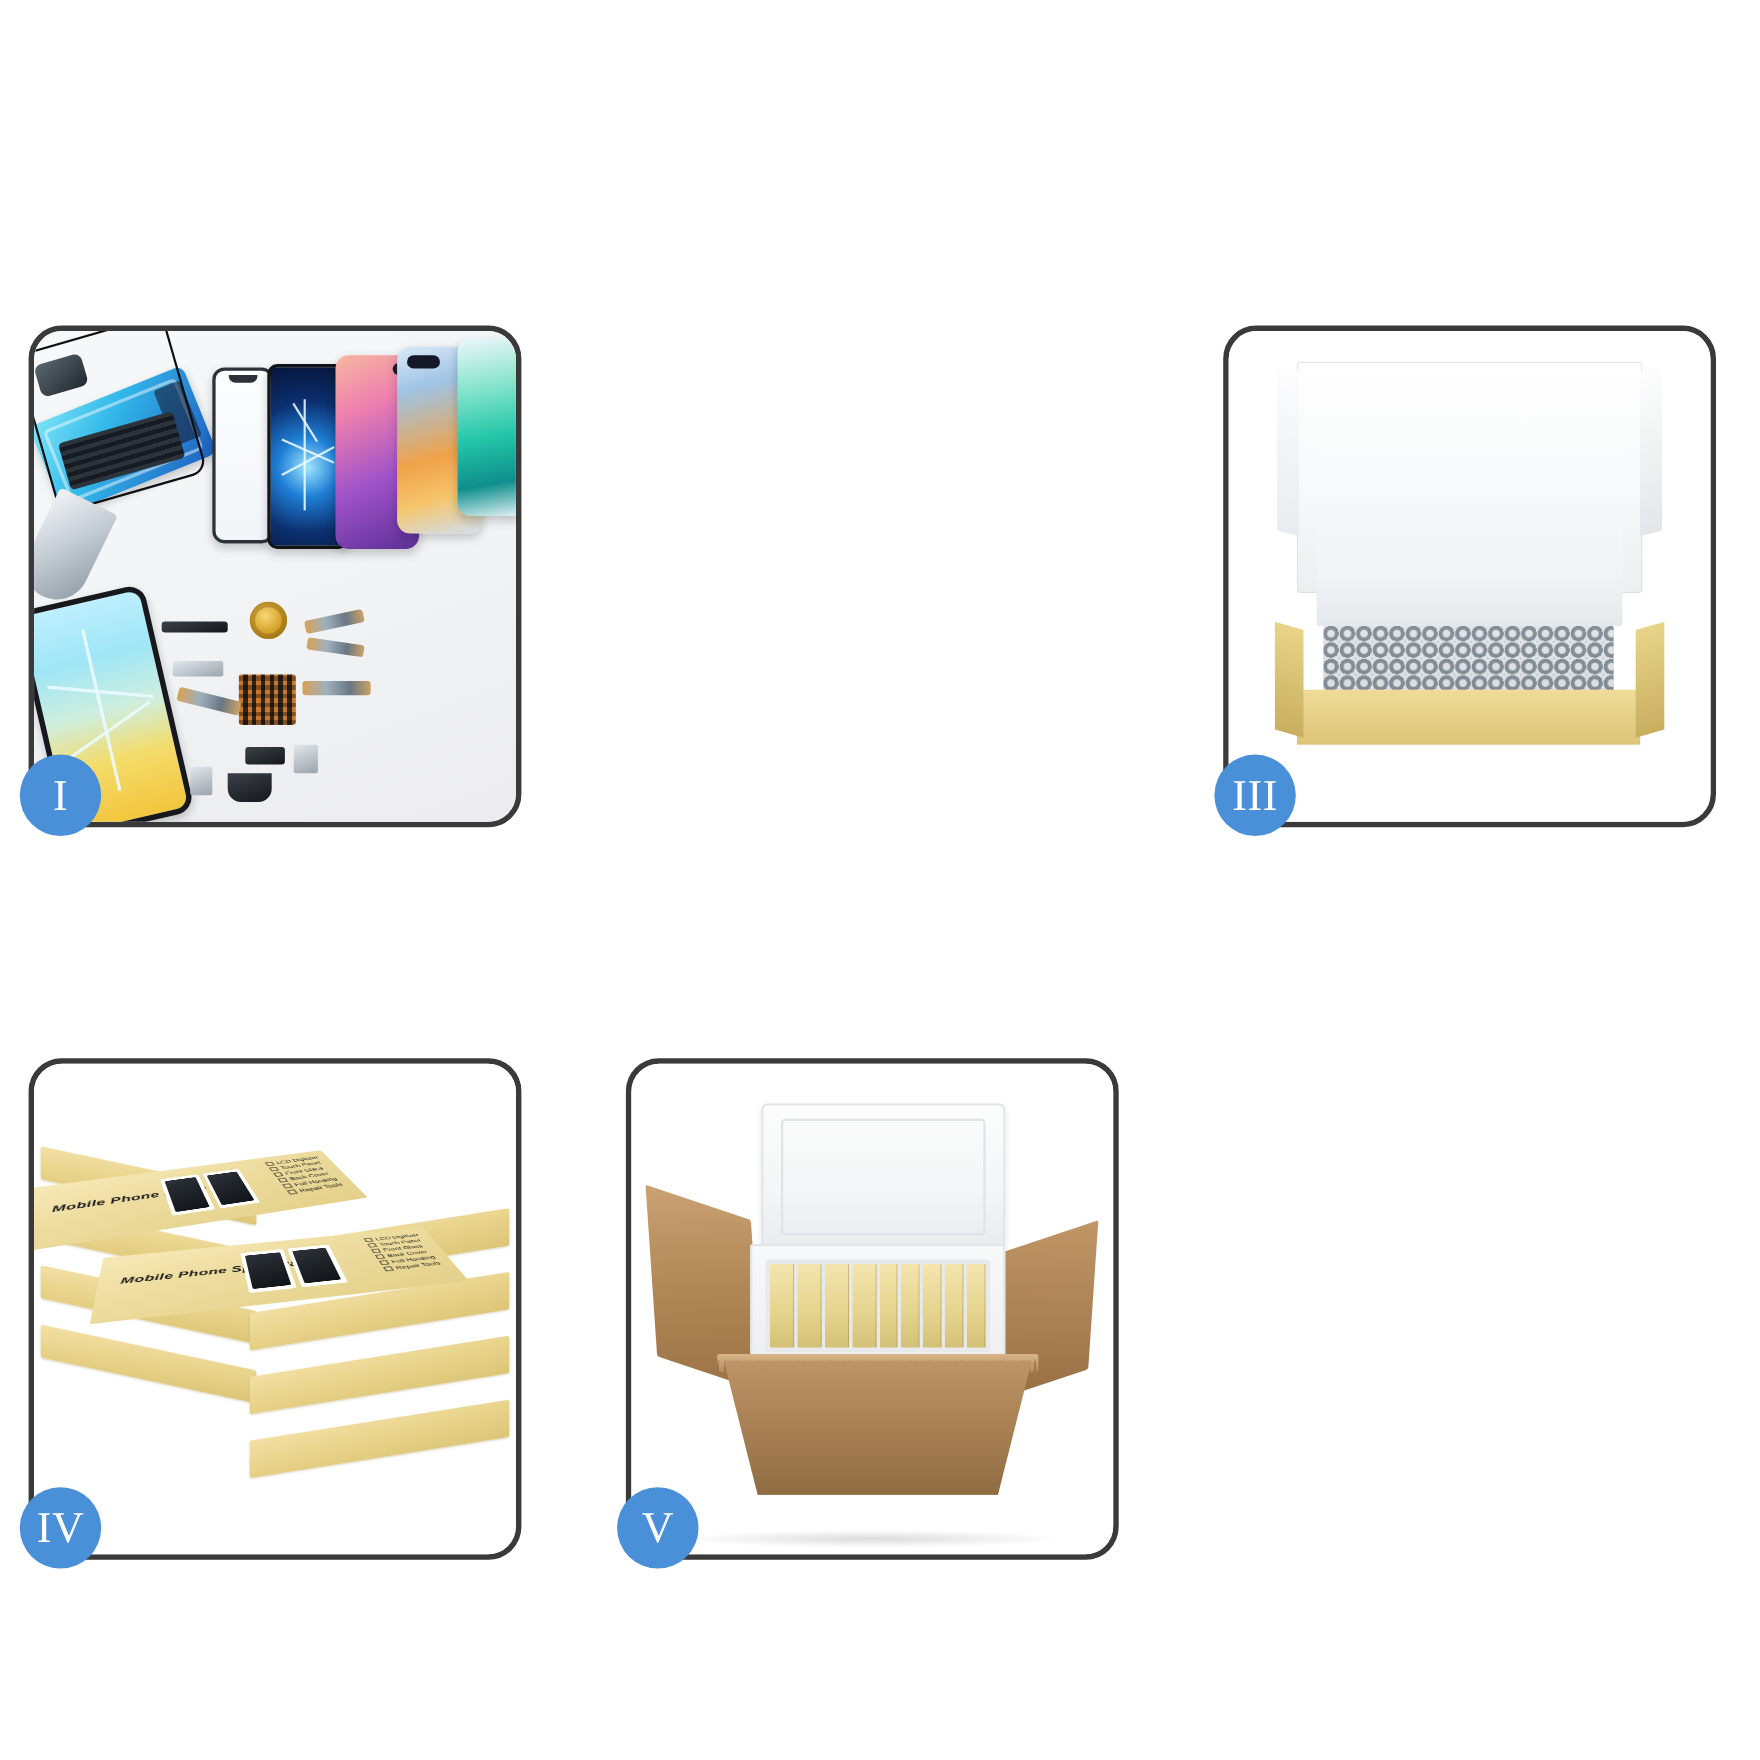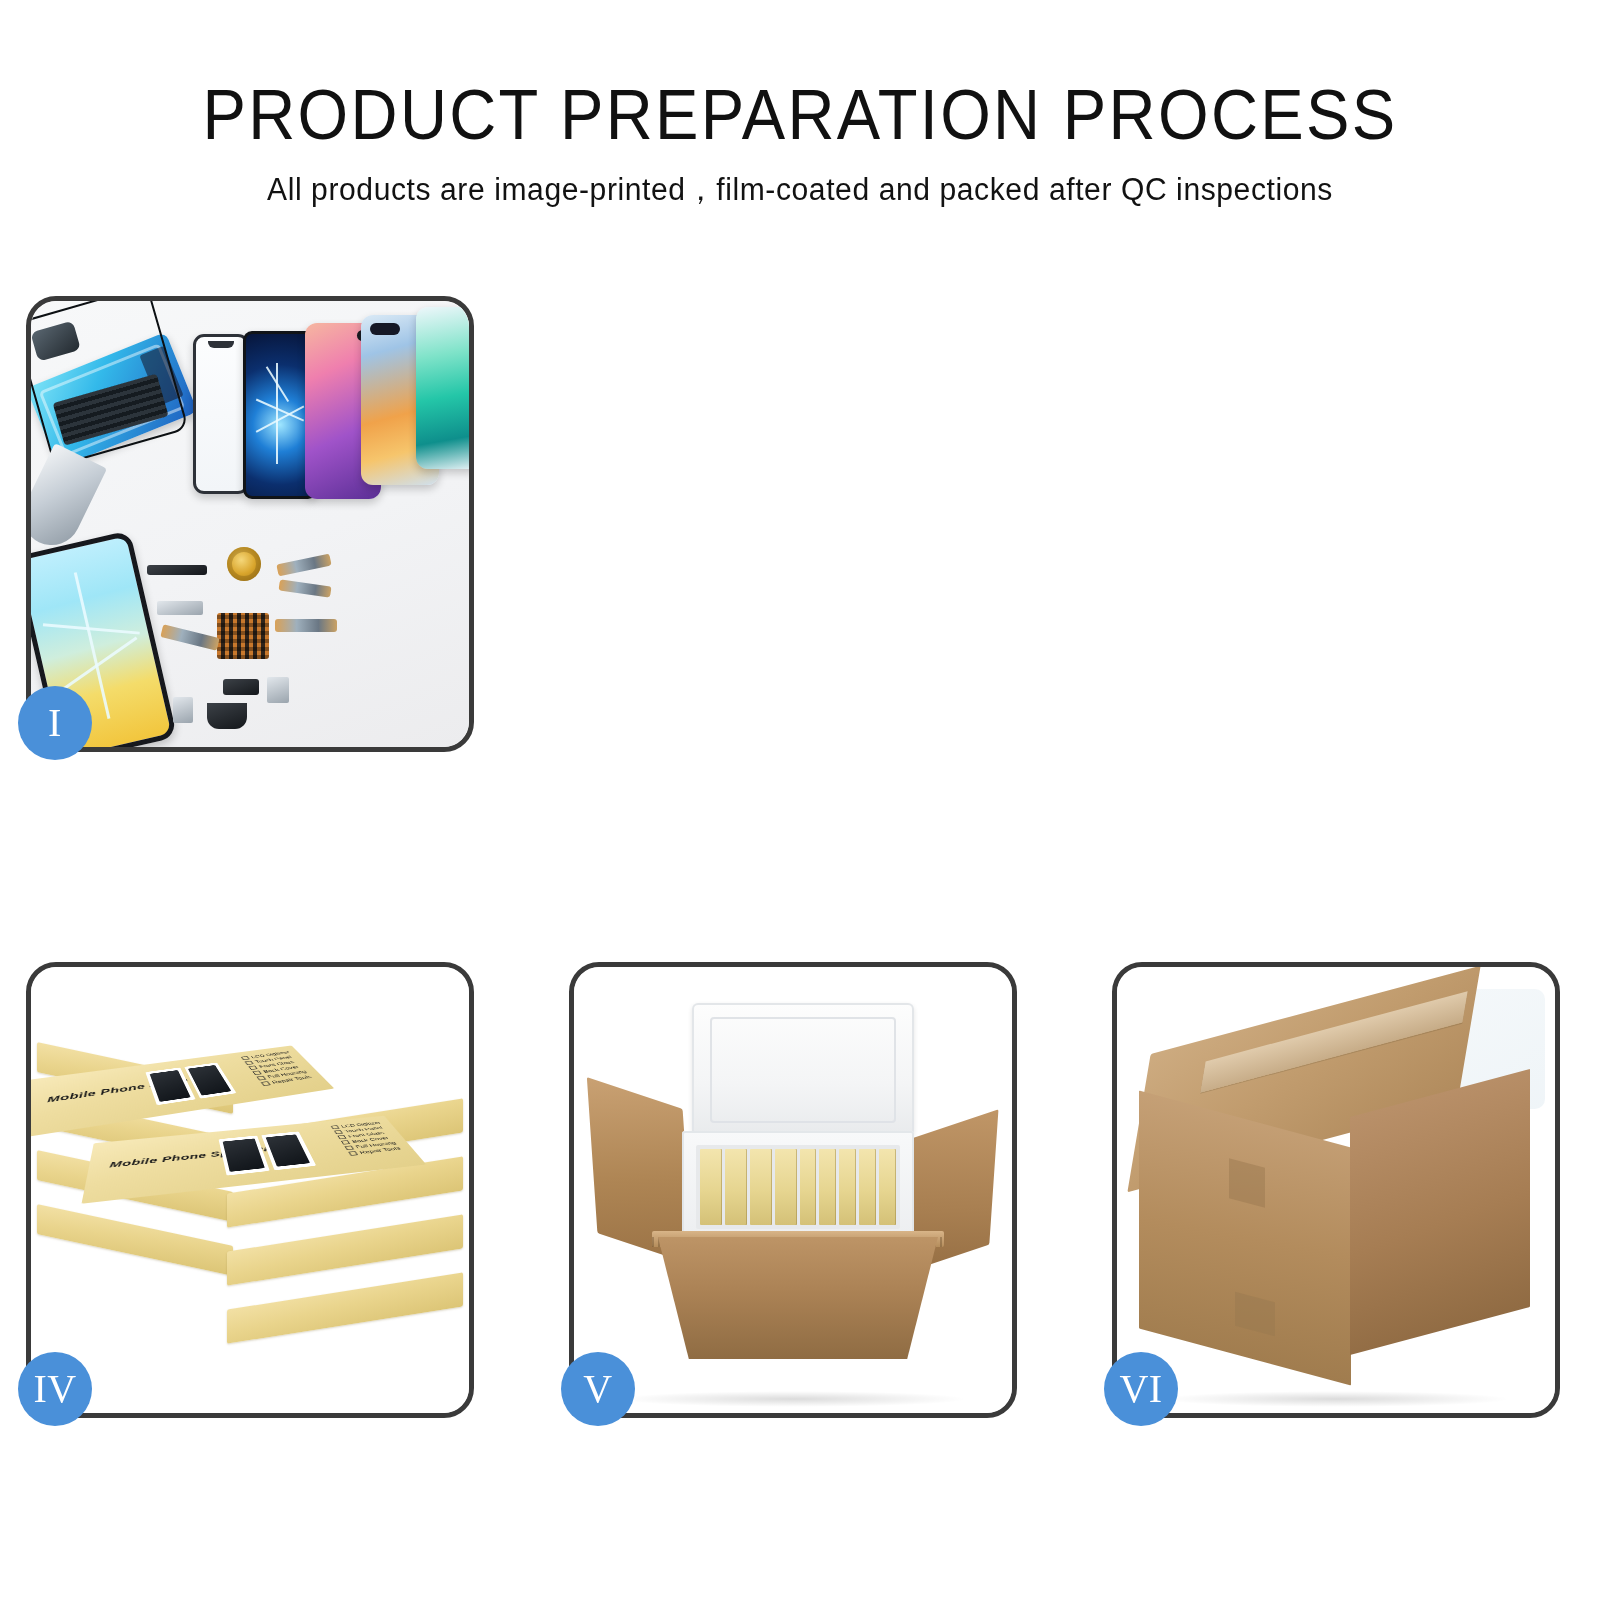--- a/index.html
+++ b/index.html
@@ -510,24 +510,20 @@
   .shadow-soft {
     position:absolute; left:10%; bottom:6px; width:80%; height:16px;
     background: radial-gradient(ellipse at center, rgba(0,0,0,.14) 0%, rgba(0,0,0,0) 70%);
   }
 </style>
 </head>
 <body>
 
 <div class="page">
 
-  <div class="header">
-    <div class="title">PRODUCT PREPARATION PROCESS</div>
-    <div class="subtitle">All products are image-printed，film-coated and packed after QC inspections</div>
-  </div>
 
   <div class="grid">
 
     <div class="panel p1">
       <div class="stage">
         <div class="scr adh"></div>
         <div class="scr glass"></div>
         <div class="scr disp-blue">
           <div class="crack" style="left:12%;top:46%;width:76%;height:2px;transform:rotate(24deg);"></div>
           <div class="crack" style="left:10%;top:52%;width:80%;height:2px;transform:rotate(-28deg);"></div>
@@ -559,20 +555,32 @@
         <div class="housing">
           <div class="lens"></div>
           <div class="strip"></div>
         </div>
         <div class="tweez"></div>
       </div>
       <div class="badge">I</div>
     </div>
 
 
+    <div class="panel p3">
+      <div class="stage">
+        <div class="kbox-lid"></div>
+        <div class="kbox-foam"></div>
+        <div class="kbox-tray"></div>
+        <div class="kbox-bubbles"></div>
+        <div class="kbox-tray-front"></div>
+        <div class="kbox-flapL"></div>
+        <div class="kbox-flapR"></div>
+      </div>
+      <div class="badge">III</div>
+    </div>
 
     <div class="panel p4">
       <div class="stage">
         <div class="stack">
 
           <div class="gbox lb1"></div>
           <div class="gbox lb2"></div>
           <div class="gbox lb3"></div>
           <div class="gbox lb4"></div>
 
@@ -639,28 +647,15 @@
             <i></i>
           </div>
         </div>
         <div class="carton-rim"></div>
         <div class="carton-body"></div>
         <div class="shadow-soft"></div>
       </div>
       <div class="badge">V</div>
     </div>
 
-    <div class="panel p6">
-      <div class="stage">
-        <div class="ship-plastic"></div>
-        <div class="ship-top"></div>
-        <div class="ship-tape"></div>
-        <div class="ship-front"></div>
-        <div class="ship-side"></div>
-        <div class="ship-tab1"></div>
-        <div class="ship-tab2"></div>
-        <div class="shadow-soft"></div>
-      </div>
-      <div class="badge">VI</div>
-    </div>
 
   </div>
 </div>
 
 </body></html>

